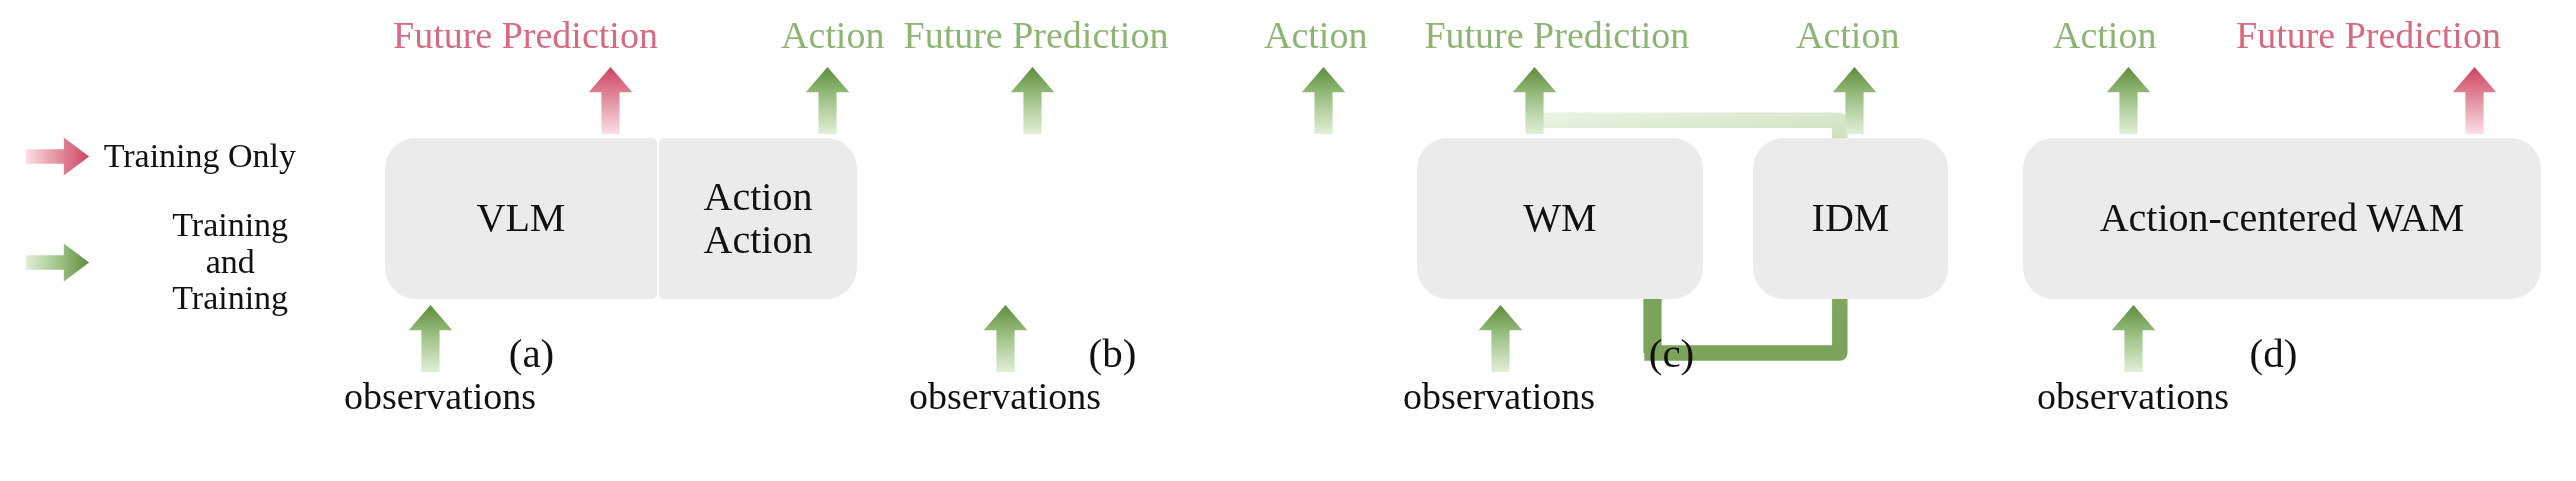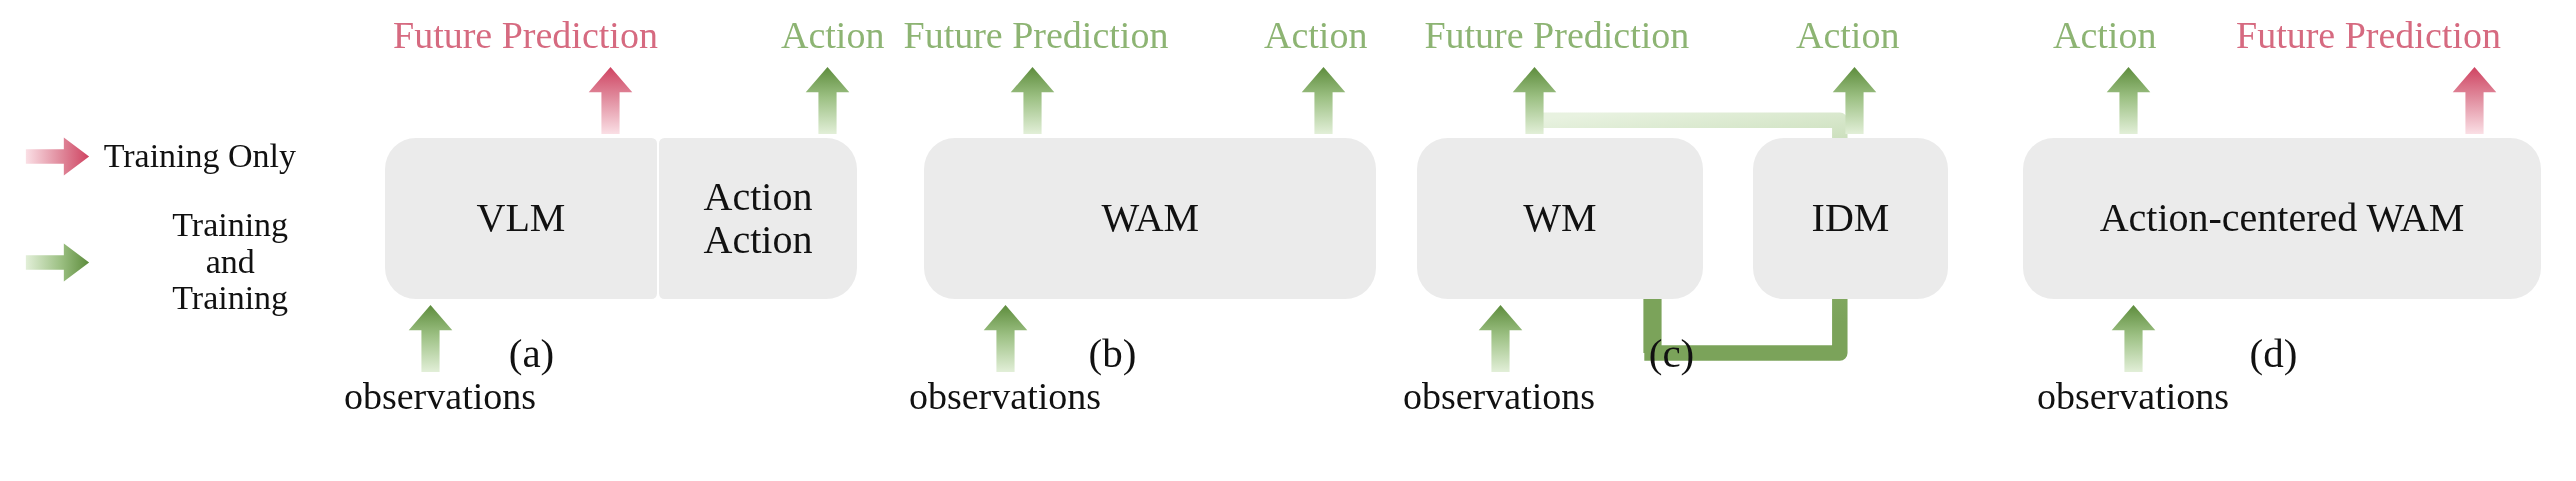--- a/index.html
+++ b/index.html
@@ -158,23 +158,20 @@
       <svg width="49" height="71" viewBox="0 0 54 78">
         <path d="M17,76 L17,30 L3,30 L27,2 L51,30 L37,30 L37,76 Z" fill="url(#gUp)"></path>
       </svg>
     </div>
     <div class="arrow" style="left:391px;top:65px;">
       <svg width="49" height="71" viewBox="0 0 54 78">
         <path d="M17,76 L17,30 L3,30 L27,2 L51,30 L37,30 L37,76 Z" fill="url(#gUp)"></path>
       </svg>
     </div>
 
-    <div class="box" style="left:16.3px;top:138px;width:452px;height:161px;">
-      <span>WAM</span>
-    </div>
 
     <div class="arrow" style="left:73px;top:303px;">
       <svg width="49" height="71" viewBox="0 0 54 78">
         <path d="M17,76 L17,30 L3,30 L27,2 L51,30 L37,30 L37,76 Z" fill="url(#gUp)"></path>
       </svg>
     </div>
     <div class="obs-label" style="left:-80px;top:374px;width:354px;">observations</div>
 
     <div class="panel-caption" style="left:-50px;">(b)</div>
   </div>

